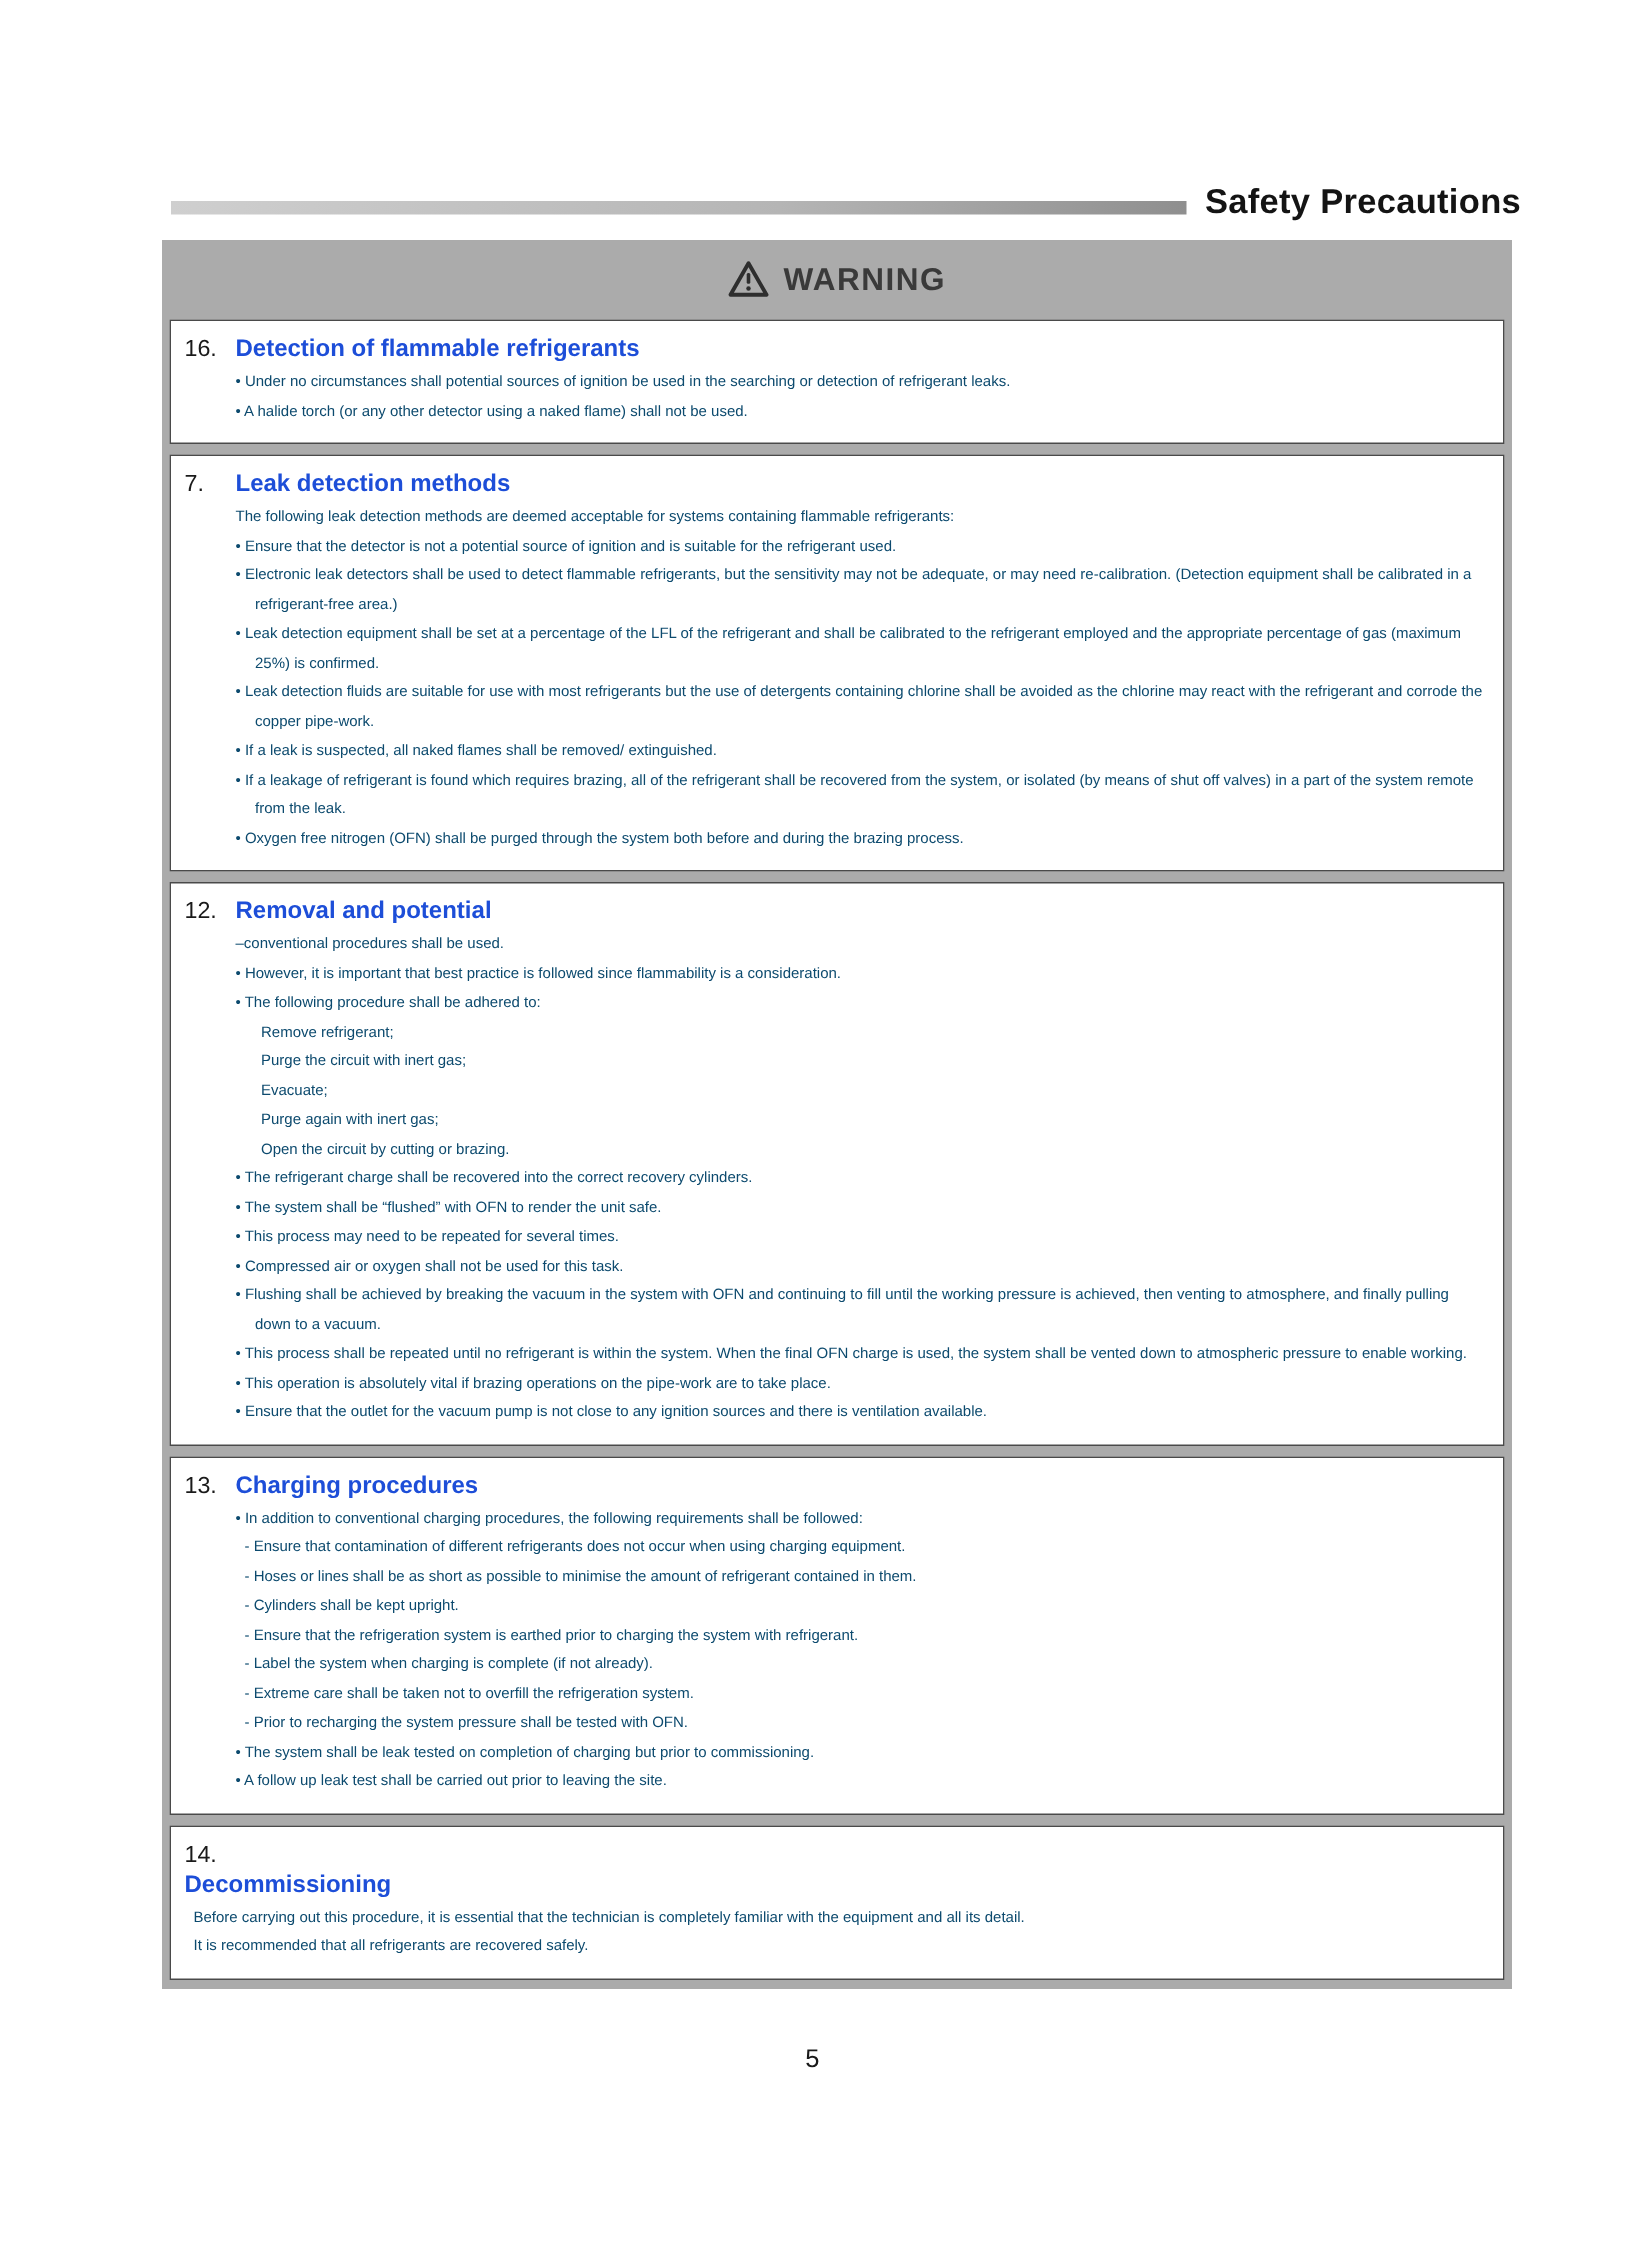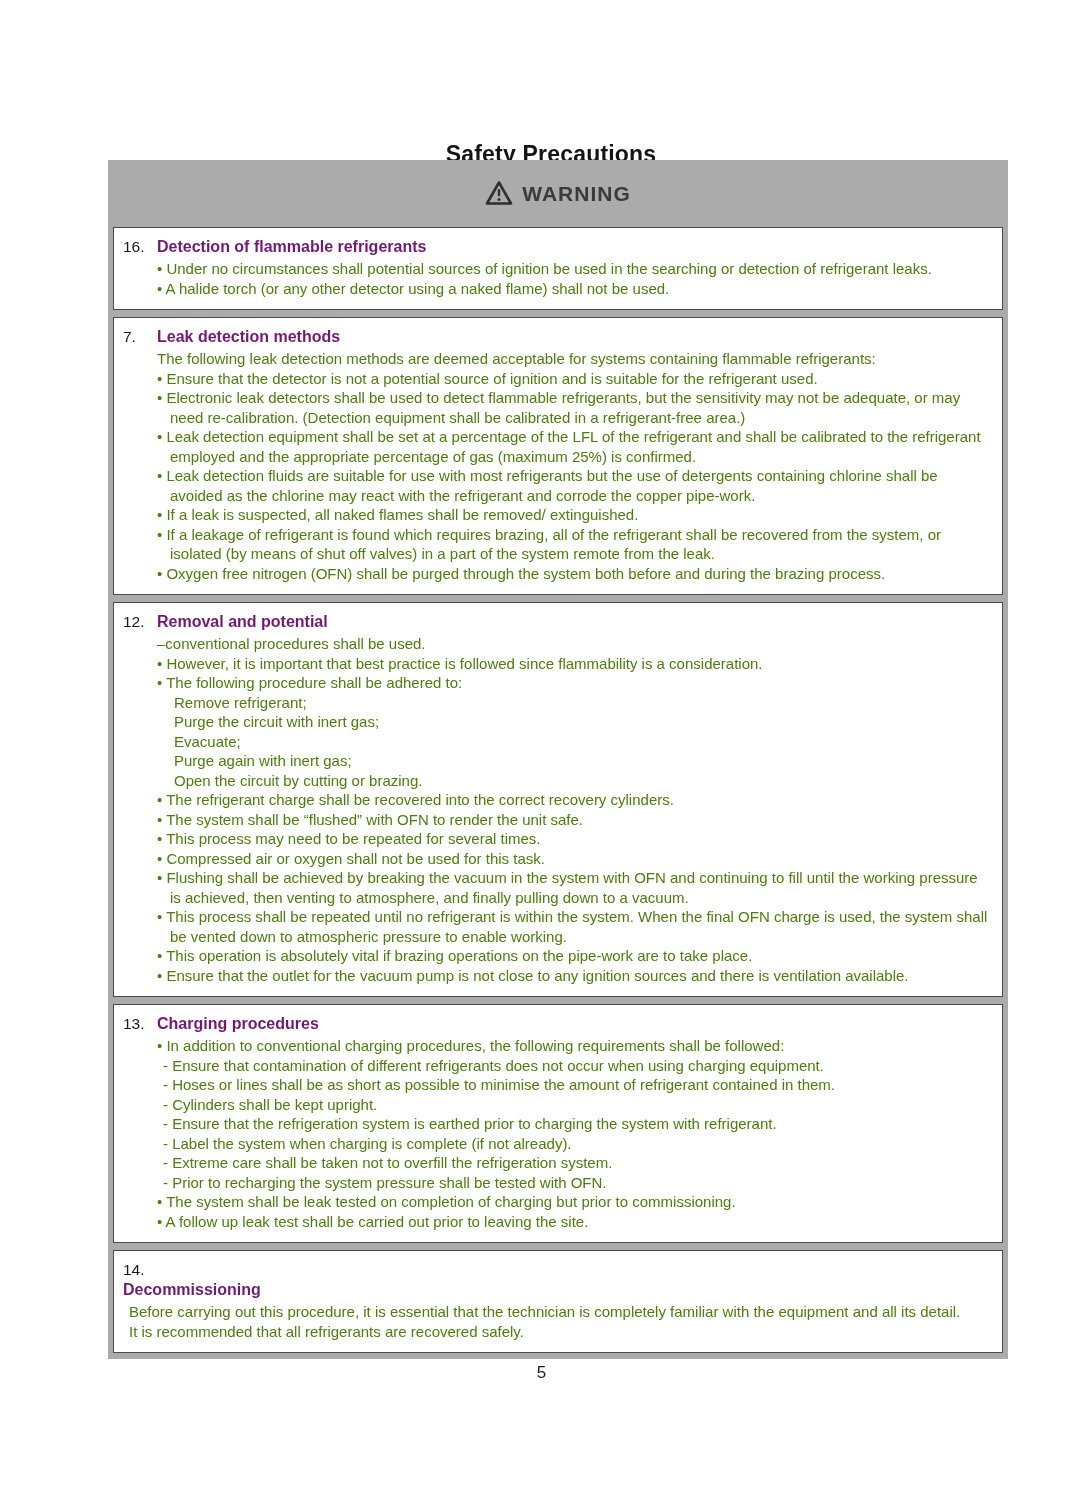--- a/index.html
+++ b/index.html
@@ -5,57 +5,57 @@
   * { margin: 0; padding: 0; box-sizing: border-box; }
   html, body { background: #ffffff; }
   body {
     width: 1083px; height: 1508px;
     position: relative;
     font-family: "Liberation Sans", sans-serif;
     color: #1a1a1a;
     overflow: hidden;
   }
   .page-header {
-    position: absolute; top: 121px; left: 101px; width: 900px;
-    display: flex; align-items: center; gap: 12px; flex-direction: column;
+    position: absolute; top: 121px; left: 114px; width: 900px;
+    display: flex; align-items: center; gap: 12px;
   }
   .header-rule {
     flex: 1; height: 9px; margin-top: 8px;
     background: linear-gradient(to right, #cfcfcf 0%, #b5b5b5 60%, #8f8f8f 100%);
   }
   .header-title {
     font-size: 23px; font-weight: bold; white-space: nowrap; color: #141414;
     letter-spacing: 0.2px;
   }
   .warning-panel {
     position: absolute; top: 160px; left: 108px; width: 900px;
     background: #ababab; padding: 0 5px 6px 5px;
   }
   .warning-header {
-    height: 67px; display: flex; align-items: center; justify-content: center; gap: 9px;
+    height: 53px; display: flex; align-items: center; justify-content: center; gap: 9px;
   }
   .warning-text {
     font-size: 21px; font-weight: bold; color: #3a3a3a; letter-spacing: 1px;
   }
   .warning-icon { display: inline-flex; margin-top: -2px; }
   .section-box {
     background: #ffffff; border: 1px solid #4a4a4a;
     margin-bottom: 7px; padding: 9px 12px 11px 9px;
     display: flex;
   }
   .section-box:last-child { margin-bottom: 0; flex-direction: column; }
   .section-number {
     width: 34px; flex-shrink: 0;
     font-size: 15.5px; line-height: 20px; color: #1a1a1a;
   }
   .section-body { flex: 1; min-width: 0; }
   .section-title {
-    font-size: 16px; font-weight: bold; line-height: 20px; margin-bottom: 2px; color: #701a75;
-  }
-  .line { font-size: 15px; line-height: 19.5px; color: #4d7c0f; }
+    font-size: 16px; font-weight: bold; line-height: 20px; margin-bottom: 2px; color: #1d4ed8;
+  }
+  .line { font-size: 10px; line-height: 19.5px; color: #0c4a6e; }
   .line.has-marker { padding-left: 13px; text-indent: -13px; }
   .line.ind-1 { margin-left: 6px; }
   .line.ind-2 { margin-left: 17px; }
   .page-footer {
     position: absolute; top: 1363px; left: 0; width: 100%;
     text-align: center; font-size: 17px; color: #1a1a1a;
   }
 </style>
 </head>
 <body>

